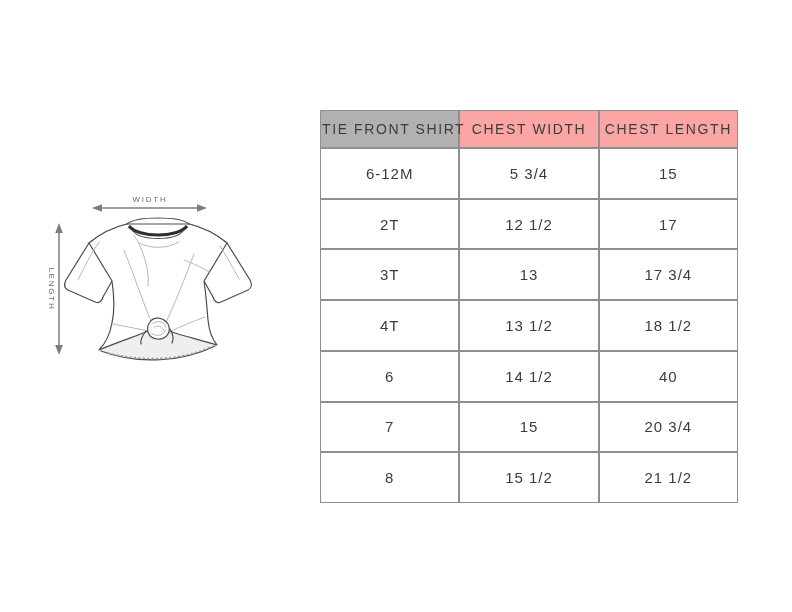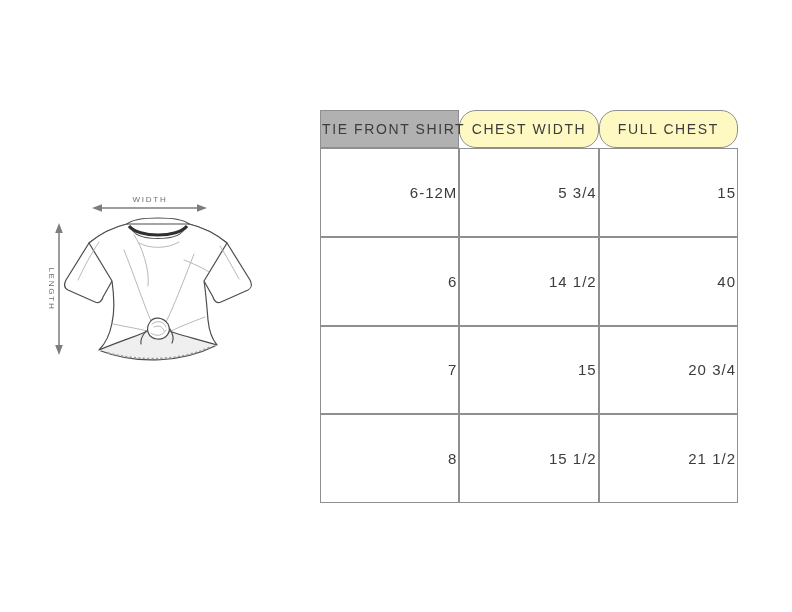--- a/index.html
+++ b/index.html
@@ -18,23 +18,23 @@
     border:1px solid #8f8f8f;
     text-align:center;vertical-align:middle;
     color:#3c3c3c;
     white-space:nowrap;
   }
   table.size-table th{
     font-size:14px;font-weight:400;letter-spacing:1.6px;
     height:34px;
   }
   table.size-table th.dark{background:#b1b1b1;}
-  table.size-table th.light{background:#fef9c3;border-radius:17px;}
+  table.size-table th.light{background:#fca5a5;}
   table.size-table td{
-    font-size:15px;letter-spacing:1px;background:#ffffff;text-align:right;
+    font-size:15px;letter-spacing:1px;background:#ffffff;
   }
 
   
   .illustration{position:absolute;left:38px;top:190px;width:230px;height:185px;}
   .illustration text{
     font-family:"Liberation Sans", sans-serif;
     font-size:8px;letter-spacing:1.8px;fill:#6e6e6e;
   }
   .sketch{stroke:#4d4d4d;stroke-width:1.2;fill:none;stroke-linecap:round;stroke-linejoin:round;}
   .sketch-fill{stroke:#4d4d4d;stroke-width:1.2;fill:#ffffff;stroke-linejoin:round;}
@@ -103,28 +103,43 @@
         <path class="sketch" d="M 132,139 C 135,144 136,149 134,153"></path>
       </g>
     </g>
   </svg>
 
   <table class="size-table">
     <thead>
       <tr>
         <th class="dark">TIE FRONT SHIRT</th>
         <th class="light">CHEST WIDTH</th>
-        <th class="light">FULL CHEST</th>
+        <th class="light">CHEST LENGTH</th>
       </tr>
     </thead>
     <tbody>
       <tr>
         <td>6-12M</td>
         <td>5 3/4</td>
         <td>15</td>
+      </tr>
+      <tr>
+        <td>2T</td>
+        <td>12 1/2</td>
+        <td>17</td>
+      </tr>
+      <tr>
+        <td>3T</td>
+        <td>13</td>
+        <td>17 3/4</td>
+      </tr>
+      <tr>
+        <td>4T</td>
+        <td>13 1/2</td>
+        <td>18 1/2</td>
       </tr>
       <tr>
         <td>6</td>
         <td>14 1/2</td>
         <td>40</td>
       </tr>
       <tr>
         <td>7</td>
         <td>15</td>
         <td>20 3/4</td>

